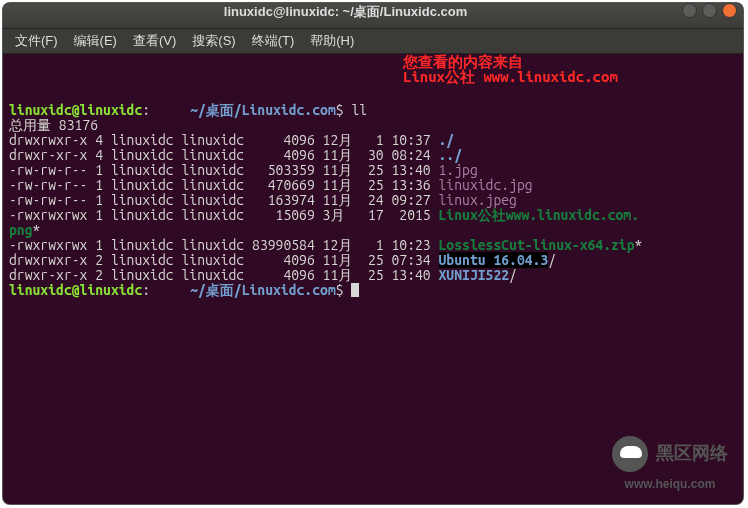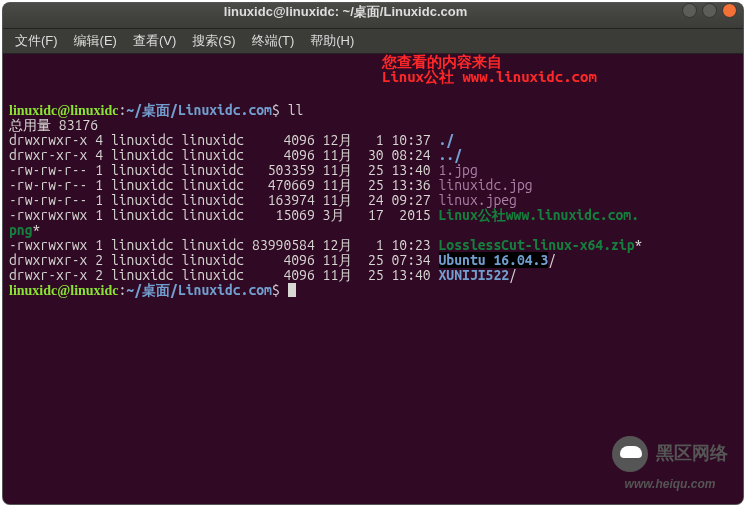--- a/index.html
+++ b/index.html
@@ -60,34 +60,34 @@
   width: 100%;
   padding: 4px 6px;
   font-family: "Ubuntu Mono", "Liberation Mono", monospace;
   font-size: 14px;
   line-height: 15px;
   color: #d7d7d3;
   white-space: pre;
   position: relative;
   overflow: hidden;
 }
-.prompt-user { color: #8ae234; font-weight: bold; font-family: Liberation Serif, serif; }
-.prompt-path { color: #729fcf; font-weight: bold; }
+.prompt-user { color: #8ae234; font-weight: bold; }
+.prompt-path { color: #729fcf; font-weight: bold; margin-left: 40px; }
 .prompt-sep { color: #cccccc; }
 .dir { color: #729fcf; font-weight: bold; }
 .exec { color: #15803d; font-weight: bold; }
 .pic { color: #ad7fa8; font-weight: normal; }
 .otherw { background: #000000; color: #729fcf; font-weight: bold; }
 .cursor {
   display: inline-block; width: 8px; height: 14px;
   background: #d7d7d3; vertical-align: -2px;
 }
 .watermark1 {
   position: absolute;
-  top: 0px; left: 379px;
+  top: 0px; left: 400px;
   color: #ff2828;
   font-size: 15px;
   font-weight: bold;
   pointer-events: none;
 }
 .watermark2 {
   position: absolute;
   right: 20px; bottom: 15px;
   color: #555;
   font-size: 18px;
@@ -134,14 +134,14 @@
     <span>帮助(H)</span>
   </div>
   <div class="terminal" id="term">
     <div class="watermark1"><span>您查看的内容来自</span><br><span>Linux公社 www.linuxidc.com</span></div>
   <span class="row"><span class="prompt-user">linuxidc@linuxidc</span><span class="prompt-sep">:</span><span class="prompt-path">~/桌面/Linuxidc.com</span><span class="prompt-sep">$ </span>ll</span><span class="row">总用量 83176</span><span class="row">drwxrwxr-x 4 linuxidc linuxidc     4096 12月   1 10:37 <span class="dir">./</span></span><span class="row">drwxr-xr-x 4 linuxidc linuxidc     4096 11月  30 08:24 <span class="dir">../</span></span><span class="row">-rw-rw-r-- 1 linuxidc linuxidc   503359 11月  25 13:40 <span class="pic">1.jpg</span></span><span class="row">-rw-rw-r-- 1 linuxidc linuxidc   470669 11月  25 13:36 <span class="pic">linuxidc.jpg</span></span><span class="row">-rw-rw-r-- 1 linuxidc linuxidc   163974 11月  24 09:27 <span class="pic">linux.jpeg</span></span><span class="row">-rwxrwxrwx 1 linuxidc linuxidc    15069 3月   17  2015 <span class="exec">Linux公社www.linuxidc.com.</span>
 <span class="exec">png</span>*</span><span class="row">-rwxrwxrwx 1 linuxidc linuxidc 83990584 12月   1 10:23 <span class="exec">LosslessCut-linux-x64.zip</span>*</span><span class="row">drwxrwxr-x 2 linuxidc linuxidc     4096 11月  25 07:34 <span class="otherw">Ubuntu 16.04.3</span>/</span><span class="row">drwxr-xr-x 2 linuxidc linuxidc     4096 11月  25 13:40 <span class="dir">XUNIJI522</span>/</span><span class="row"><span class="prompt-user">linuxidc@linuxidc</span><span class="prompt-sep">:</span><span class="prompt-path">~/桌面/Linuxidc.com</span><span class="prompt-sep">$ </span><span class="cursor"></span></span></div>
 </div>
 
 <div class="watermark2">
   <span class="logo"></span><span>黑区网络</span><br>
-  <span style="font-size:12px;font-style:italic;">www.heiqu.com</span>
+  <span style="font-size:12px;">www.heiqu.com</span>
 </div>
 
 </body></html>

